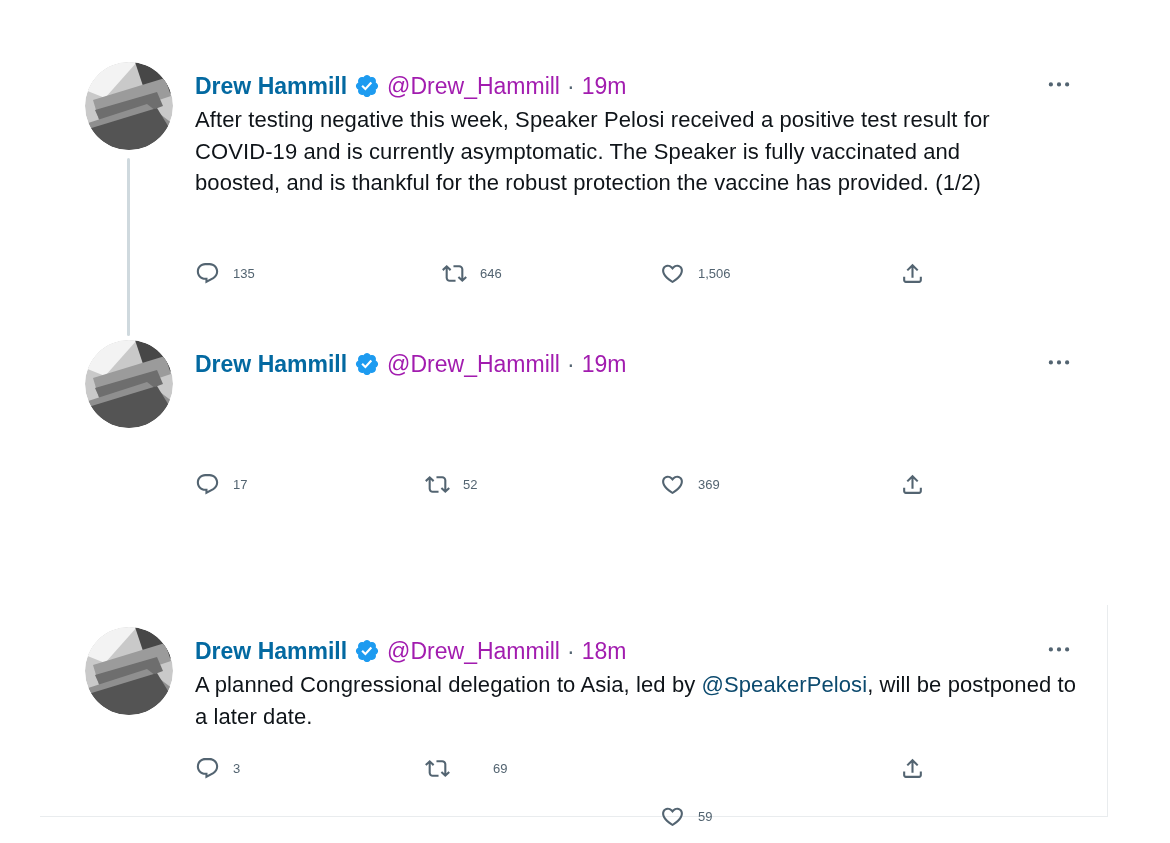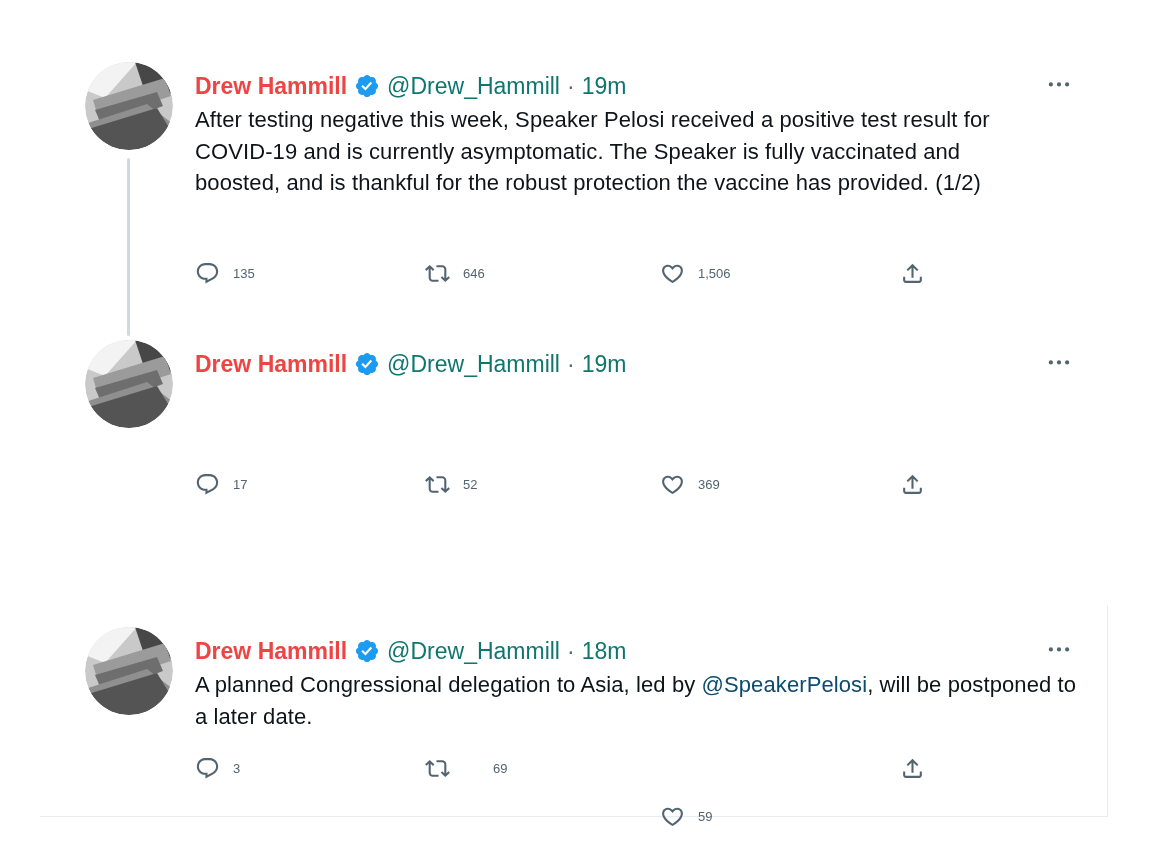--- a/index.html
+++ b/index.html
@@ -5,24 +5,24 @@
   * { margin:0; padding:0; box-sizing:border-box; }
   html,body { background:#ffffff; }
   .screen {
     position:relative; width:1170px; height:843px; background:#ffffff;
     font-family:"Liberation Sans", sans-serif; color:#0f1419; overflow:hidden;
   }
   .avatar { position:absolute; width:88px; height:88px; border-radius:50%; overflow:hidden; cursor:pointer; }
   .avatar svg { display:block; width:88px; height:88px; }
   .thread-line { position:absolute; left:127px; top:158px; width:3px; height:178px; background:#cfd9de; border-radius:2px; }
   .header { position:absolute; left:195px; display:flex; align-items:center; gap:7px; font-size:23px; line-height:28px; white-space:nowrap; }
-  .name { font-weight:700; color:#ef4444; cursor:pointer; }
+  .name { font-weight:700; color:#0369a1; cursor:pointer; }
   .badge { width:26px; height:26px; display:inline-block; }
   .badge svg { display:block; width:26px; height:26px; }
-  .meta { color:#0f766e; font-weight:400; }
+  .meta { color:#a21caf; font-weight:400; }
   .sep { color:#536471; }
   .more { position:absolute; left:1042px; width:34px; height:22px; cursor:pointer; display:flex; align-items:center; justify-content:center; }
   .more svg { width:30px; height:30px; }
   .body-text { position:absolute; left:195px; font-size:22px; line-height:31.5px; color:#0f1419; letter-spacing:0.1px; }
   .body-text .mention { color:#0c4a6e; cursor:pointer; }
   .actions { position:absolute; left:195px; width:740px; height:30px; }
   .act { position:absolute; top:0; display:flex; align-items:center; gap:13px; color:#536471; cursor:pointer; }
   .act svg { width:25px; height:25px; display:block; }
   .count { font-size:13px; line-height:25px; color:#536471; }
   .card3 { position:absolute; left:40px; top:605px; width:1068px; height:212px;
@@ -74,21 +74,21 @@
     <span>After testing negative this week, Speaker Pelosi received a positive test result for COVID-19 and is currently asymptomatic. The Speaker is fully vaccinated and boosted, and is thankful for the robust protection the vaccine has provided. (1/2)</span>
   </div>
 
   <div class="actions" style="top:261px;">
     <div class="act" style="left:0;">
       <svg viewBox="0 0 24 24">
           <path fill="#536471" d="M1.751 10c0-4.42 3.584-8 8.005-8h4.366c4.49 0 8.129 3.64 8.129 8.13 0 2.96-1.607 5.68-4.196 7.11l-8.054 4.46v-3.69h-.067c-4.49.1-8.183-3.51-8.183-8.01zm8.005-6c-3.317 0-6.005 2.69-6.005 6 0 3.37 2.77 6.08 6.138 6.01l.351-.01h1.761v2.3l5.087-2.81c1.951-1.08 3.163-3.13 3.163-5.36 0-3.39-2.744-6.13-6.129-6.13H9.756z"></path>
         </svg>
       <span class="count">135</span>
     </div>
-    <div class="act" style="left:230px;">
+    <div class="act" style="left:247px;">
       <svg viewBox="0 0 24 24">
           <path fill="#536471" d="M4.5 3.88l4.432 4.14-1.364 1.46L5.5 7.55V16c0 1.1.896 2 2 2H13v2H7.5c-2.209 0-4-1.79-4-4V7.55L1.432 9.48.068 8.02 4.5 3.88zM16.5 6H11V4h5.5c2.209 0 4 1.79 4 4v8.45l2.068-1.93 1.364 1.46-4.432 4.14-4.432-4.14 1.364-1.46 2.068 1.93V8c0-1.1-.896-2-2-2z"></path>
         </svg>
       <span class="count">646</span>
     </div>
     <div class="act" style="left:465px;">
       <svg viewBox="0 0 24 24">
           <path fill="#536471" d="M16.697 5.5c-1.222-.06-2.679.51-3.89 2.16l-.805 1.09-.806-1.09C9.984 6.01 8.526 5.44 7.304 5.5c-1.243.07-2.349.78-2.91 1.91-.552 1.12-.633 2.78.479 4.82 1.074 1.97 3.257 4.27 7.129 6.61 3.87-2.34 6.052-4.64 7.126-6.61 1.111-2.04 1.03-3.7.477-4.82-.561-1.13-1.666-1.84-2.908-1.91zm4.187 7.69c-1.351 2.48-4.001 5.12-8.379 7.67l-.503.3-.504-.3c-4.379-2.55-7.029-5.19-8.382-7.67-1.36-2.5-1.41-4.86-.514-6.67.887-1.79 2.647-2.91 4.601-3.01 1.651-.09 3.368.56 4.798 2.01 1.429-1.45 3.146-2.1 4.796-2.01 1.954.1 3.714 1.22 4.601 3.01.896 1.81.846 4.17-.514 6.67z"></path>
         </svg>
       <span class="count">1,506</span>

